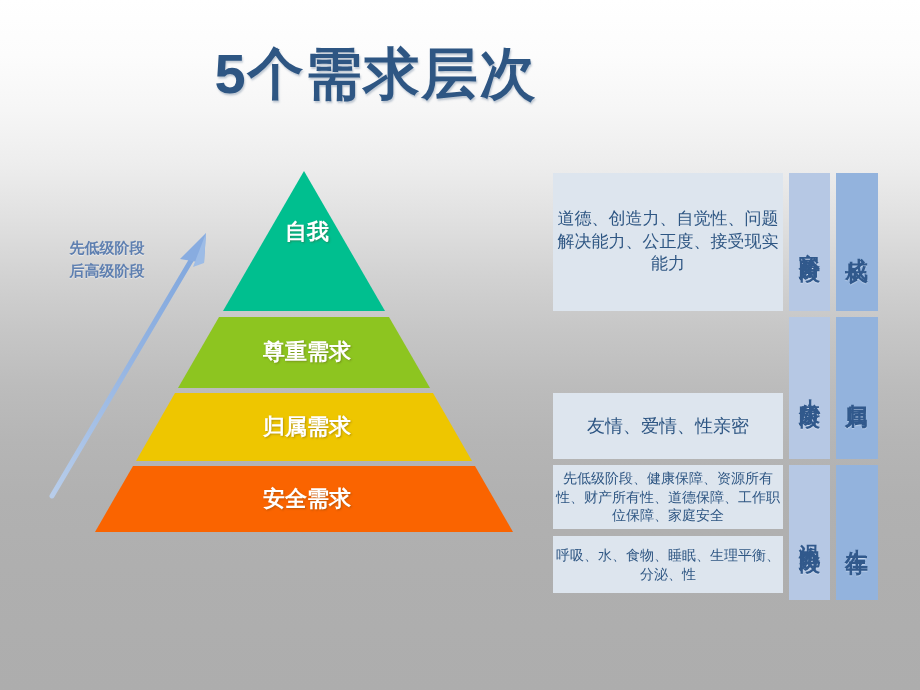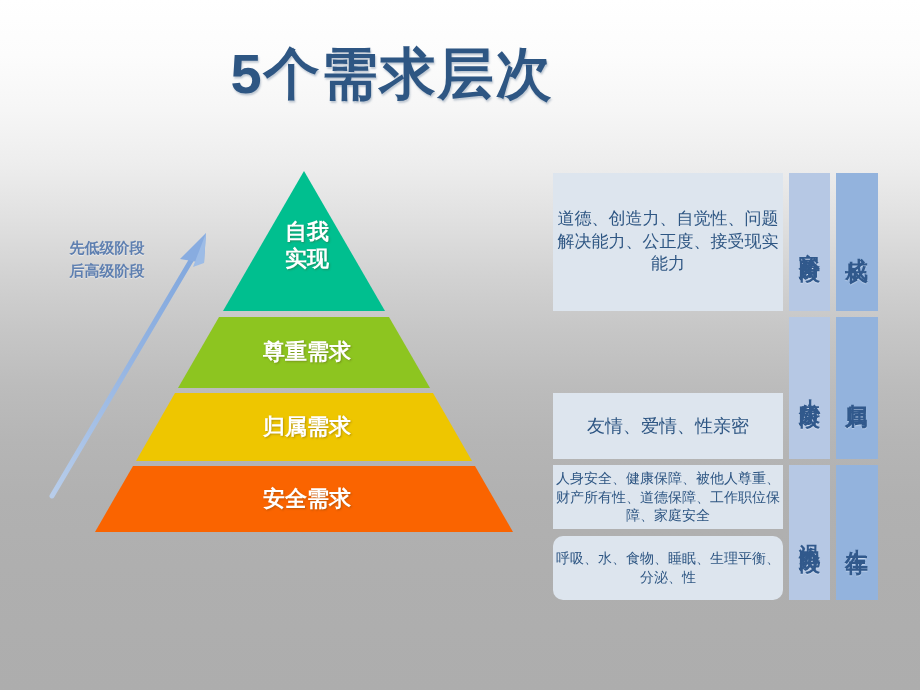--- a/index.html
+++ b/index.html
@@ -30,21 +30,21 @@
         #b5b5b5 64%,
         #b1b1b1 72%,
         #afafaf 82%,
         #adadad 100%);
     overflow: hidden;
   }
 
   
   #title {
     position: absolute;
-    left: 16px;
+    left: 0;
     top: 42px;
     width: 752px;
     text-align: center;
     font-size: 56px;
     font-weight: bold;
     color: #2e5683;
     letter-spacing: 2px;
     line-height: 1.15;
     text-shadow: 1px 2px 2px rgba(120,140,165,0.45);
     white-space: nowrap;
@@ -165,21 +165,20 @@
   </svg>
 
   <div id="pyramid">
 
     <div class="tier" style="top:0px; height:140px;">
       <svg class="shape" viewBox="0 0 520 140" preserveAspectRatio="none">
         <polygon points="260,0 341,140 179,140" fill="#00bf8f"></polygon>
       </svg>
       <div class="tier-label" style="top:48px; font-size:22px; line-height:1.22;">
         <div>自我</div>
-        <div>实现</div>
       </div>
     </div>
 
     <div class="tier" style="top:146px; height:71px;">
       <svg class="shape" viewBox="0 0 520 71" preserveAspectRatio="none">
         <polygon points="175,0 345,0 386,71 134,71" fill="#8dc520"></polygon>
       </svg>
       <div class="tier-label" style="top:20px; font-size:22px;">
         <span>尊重需求</span>
       </div>
@@ -208,24 +207,24 @@
   <div class="desc-panel" style="top:173px; height:138px;">
     <div class="desc-text" style="font-size:17px;">道德、创造力、自觉性、问题解决能力、公正度、接受现实能力</div>
   </div>
 
 
   <div class="desc-panel" style="top:393px; height:66px;">
     <div class="desc-text" style="font-size:18px;">友情、爱情、性亲密</div>
   </div>
 
   <div class="desc-panel" style="top:465px; height:64px;">
-    <div class="desc-text" style="font-size:14px;">人身安全、健康保障、被他人尊重、财产所有性、道德保障、工作职位保障、家庭安全</div>
-  </div>
-
-  <div class="desc-panel" style="top:536px; height:64px;border-radius:10px;">
+    <div class="desc-text" style="font-size:14px;">先低级阶段、健康保障、资源所有性、财产所有性、道德保障、工作职位保障、家庭安全</div>
+  </div>
+
+  <div class="desc-panel" style="top:536px; height:57px;">
     <div class="desc-text" style="font-size:14px;">呼吸、水、食物、睡眠、生理平衡、分泌、性</div>
   </div>
 
   <div class="vcol col-stage" style="left:789px; top:173px; width:41px; height:138px;">
     <div class="vtext" style="font-size:21px;">富裕阶段</div>
   </div>
   <div class="vcol col-stage" style="left:789px; top:317px; width:41px; height:142px;">
     <div class="vtext" style="font-size:21px;">小康阶段</div>
   </div>
   <div class="vcol col-stage" style="left:789px; top:465px; width:41px; height:135px;">

